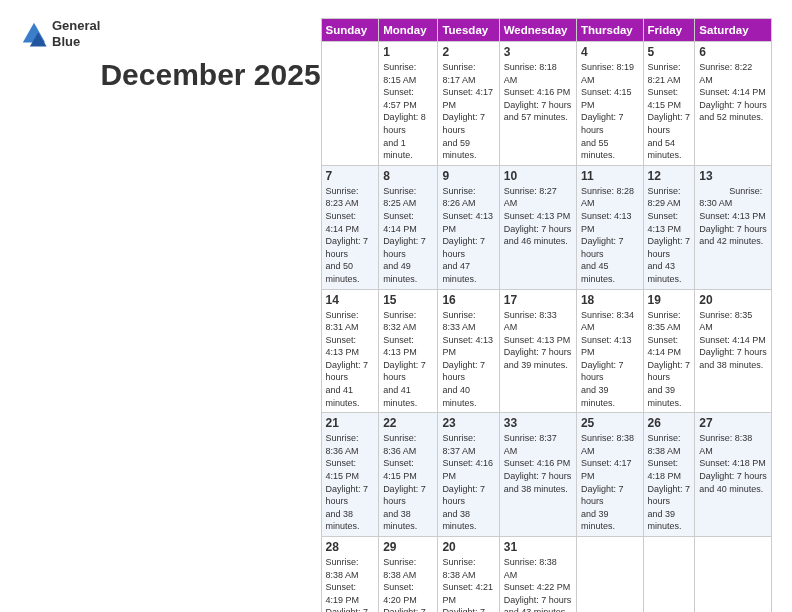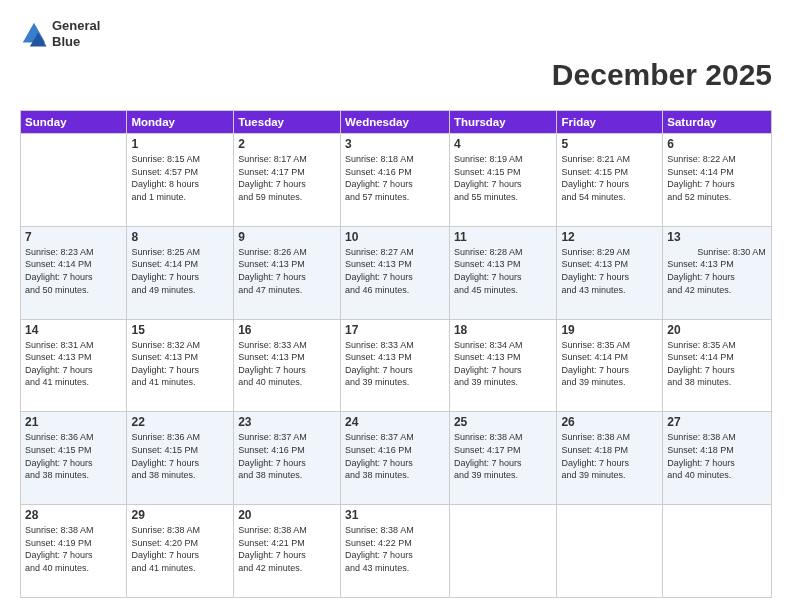--- a/index.html
+++ b/index.html
@@ -8,22 +8,21 @@
       background: #fff;
       width: 792px;
       height: 612px;
       overflow: hidden;
     }
     .page {
       width: 792px;
       height: 612px;
       padding: 18px 20px 14px 20px;
       display: flex;
-      flex-direction: column;
-      gap: 8px;
+      flex-direction: row;
     }
     .header {
       display: flex;
       justify-content: space-between;
       align-items: flex-start;
       margin-bottom: 10px;
     }
     .logo {
       display: flex;
       align-items: center;
@@ -53,21 +52,21 @@
     .subtitle {
       font-size: 13px;
       color: #555;
     }
     .calendar {
       width: 100%;
       border-collapse: collapse;
       flex: 1;
     }
     .calendar thead tr th {
-      background-color: #6d28d9;
+      background-color: #a21caf;
       color: #fff;
       font-size: 11.5px;
       font-weight: bold;
       padding: 5px 4px;
       text-align: left;
       border: 1px solid #ccc;
     }
     .calendar tbody tr td {
       vertical-align: top;
       border: 1px solid #ccc;
@@ -225,21 +224,21 @@
 Daylight: 7 hours
 and 38 minutes.</span></td>
           <td><span class="day-num">22</span><span class="day-info" style="white-space: pre-line;">Sunrise: 8:36 AM
 Sunset: 4:15 PM
 Daylight: 7 hours
 and 38 minutes.</span></td>
           <td><span class="day-num">23</span><span class="day-info" style="white-space: pre-line;">Sunrise: 8:37 AM
 Sunset: 4:16 PM
 Daylight: 7 hours
 and 38 minutes.</span></td>
-          <td><span class="day-num">24</span><span class="day-info" style="white-space: pre-line;">Sunrise: 8:37 AM
+          <td><span class="day-num">33</span><span class="day-info" style="white-space: pre-line;">Sunrise: 8:37 AM
 Sunset: 4:16 PM
 Daylight: 7 hours
 and 38 minutes.</span></td>
           <td><span class="day-num">25</span><span class="day-info" style="white-space: pre-line;">Sunrise: 8:38 AM
 Sunset: 4:17 PM
 Daylight: 7 hours
 and 39 minutes.</span></td>
           <td><span class="day-num">26</span><span class="day-info" style="white-space: pre-line;">Sunrise: 8:38 AM
 Sunset: 4:18 PM
 Daylight: 7 hours

